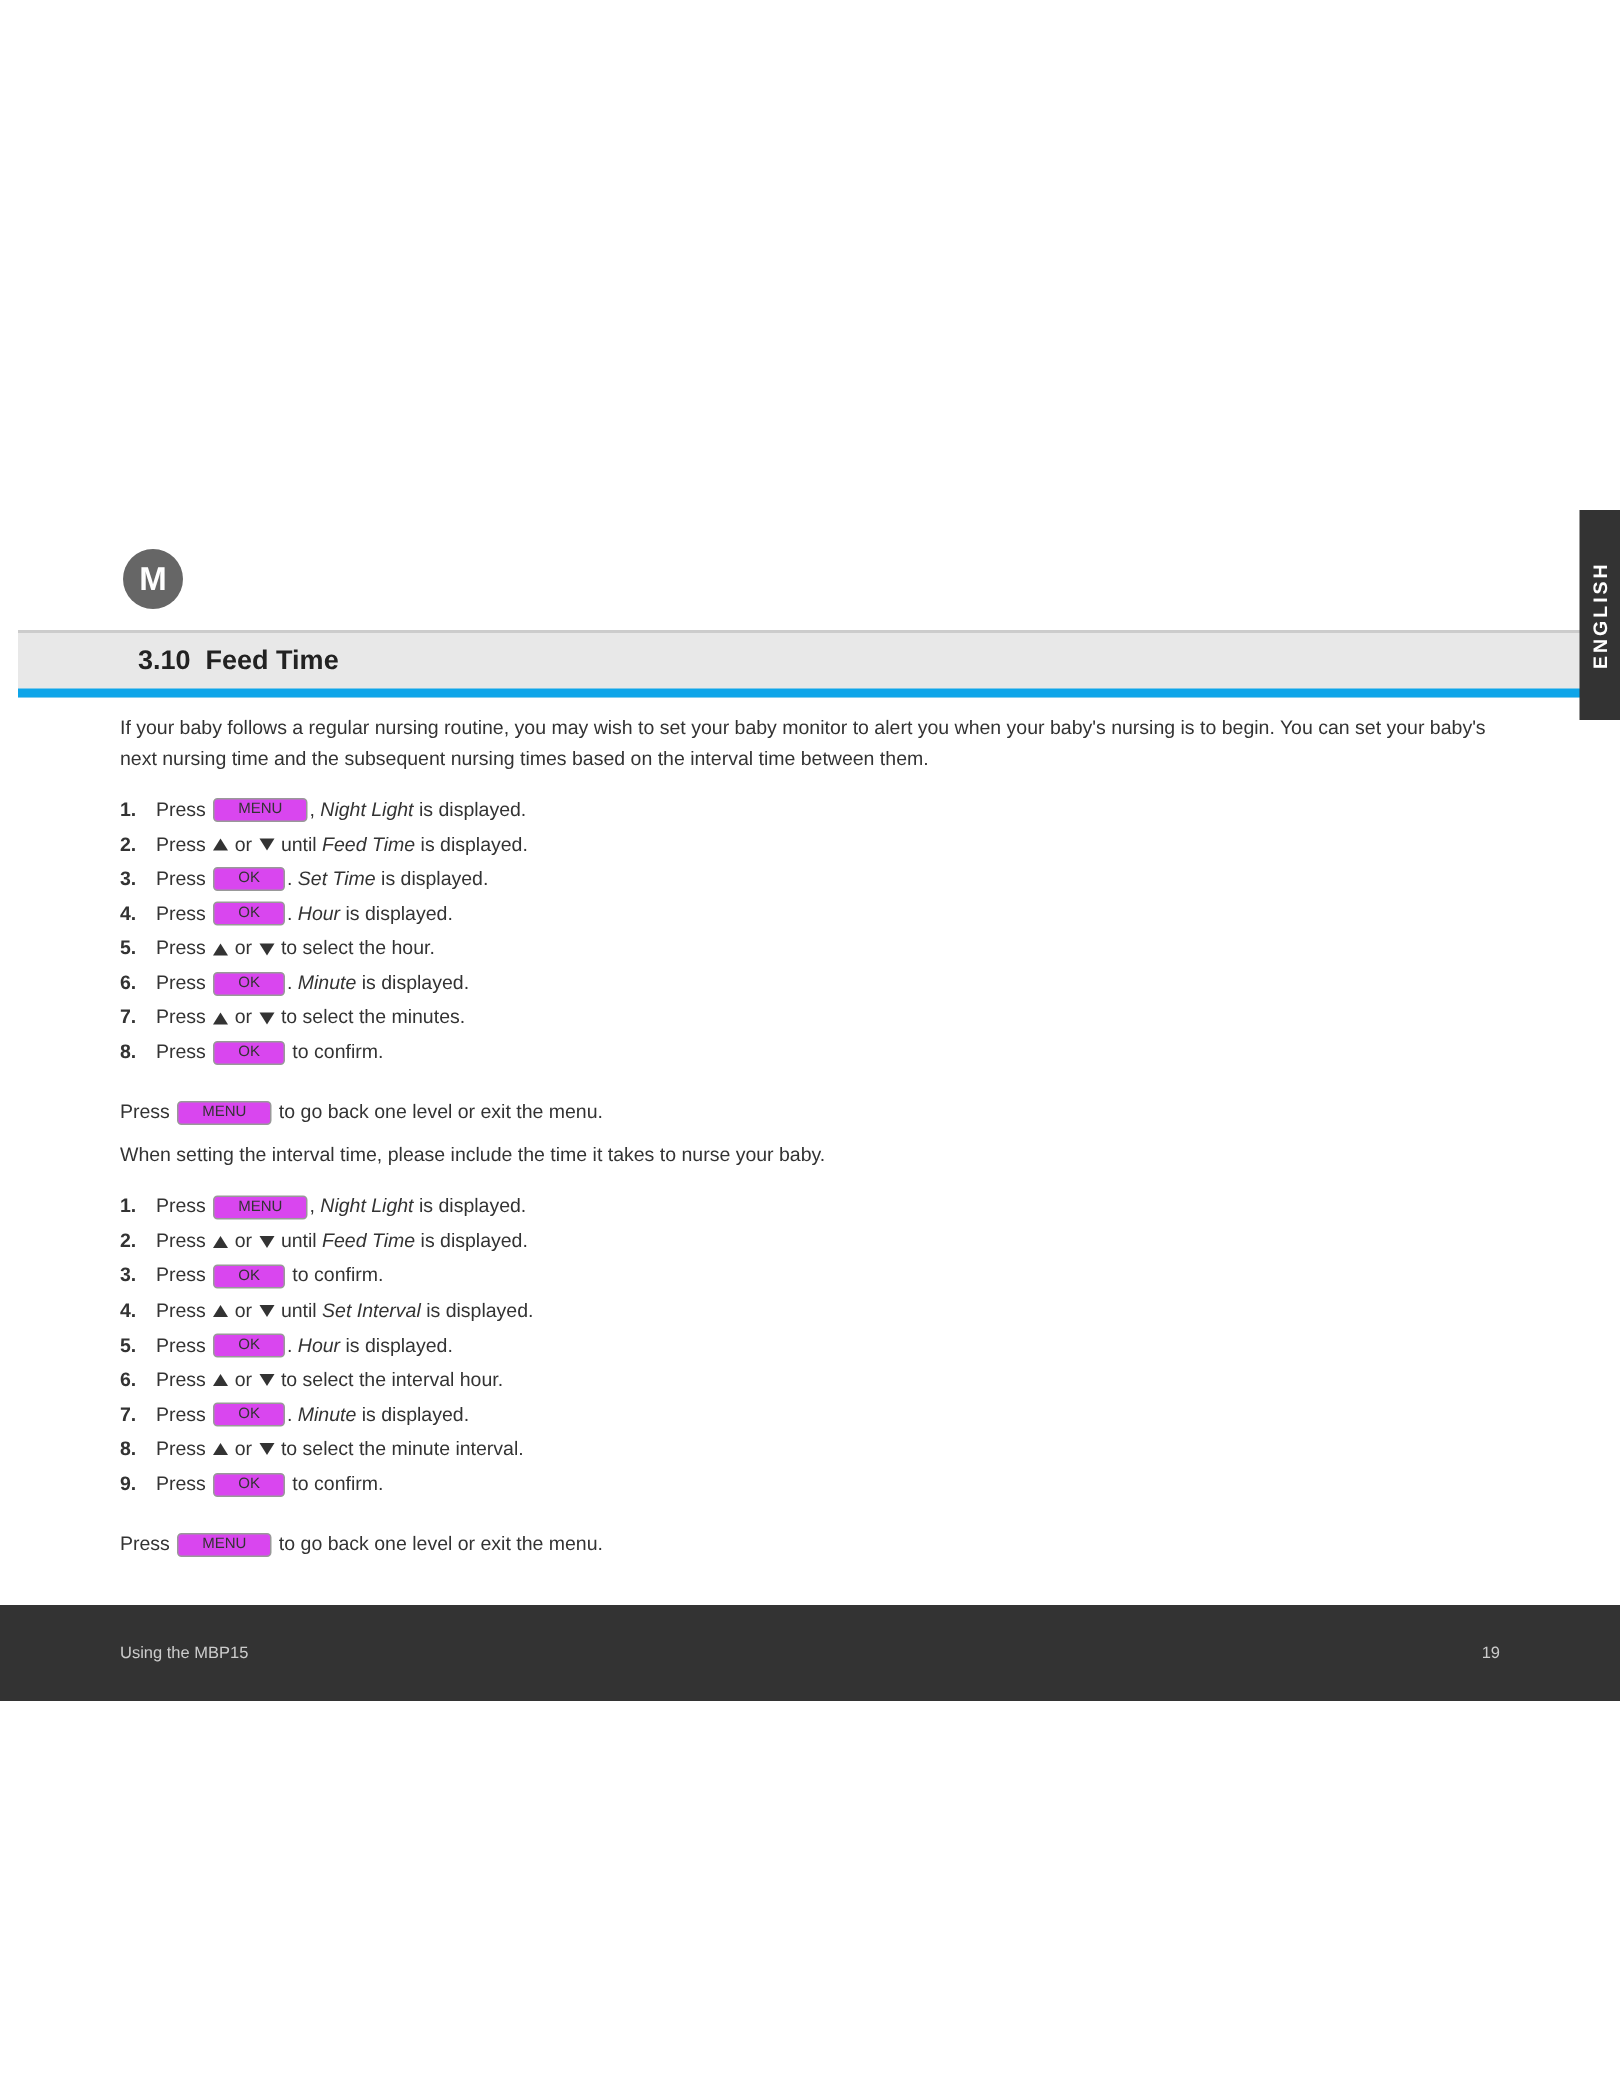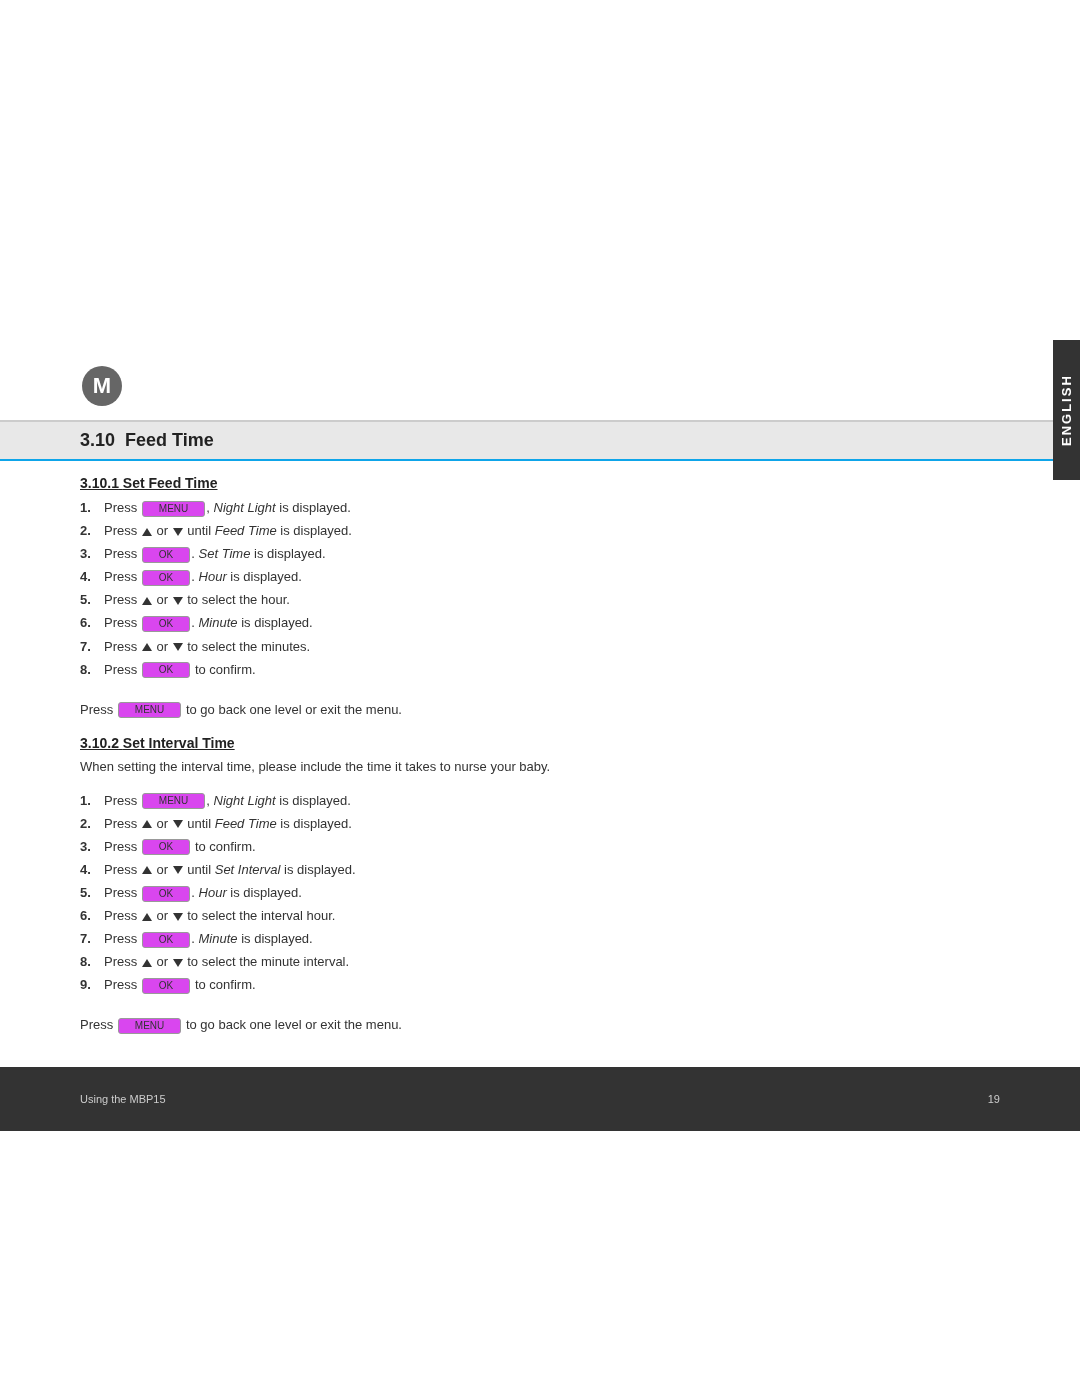--- a/index.html
+++ b/index.html
@@ -48,23 +48,23 @@
       font-size: 26px;
       font-weight: bold;
       letter-spacing: 6px;
       color: #333;
       text-transform: uppercase;
     }
     
     .section-header {
       background: #e8e8e8;
       padding: 8px 80px;
-      margin: 0 0 10px 0;
+      margin: 0 0 10px 12px;
       border-top: 2px solid #ccc;
-      border-bottom: 2px solid #0ea5e9;
+      border-bottom: 6px solid #0ea5e9;
       display: flex;
       align-items: center;
     }
     .section-title {
       font-size: 18px;
       font-weight: bold;
       color: #222;
     }
     
     .english-tab {
@@ -214,25 +214,23 @@
       </div>
     </div>
 
     <div class="section-header">
       <span class="section-title">
         <span>3.10</span>&nbsp;&nbsp;<span>Feed Time</span>
       </span>
     </div>
 
     <div class="main-content">
+      <p class="intro-text">If your baby follows a regular nursing routine, you may wish to set your baby monitor to alert you when your baby's nursing is to begin. You can set your baby's next  nursing time and the subsequent nursing times based on the interval time between them.</p>
 
       <div>
-        <div class="subsection-title">
-          <span>3.10.1</span> <span>Set Feed Time</span>
-        </div>
         <ol class="step-list">
           <li>
             <span class="step-num bold">1.</span>
             <span class="step-content">Press <span class="btn-icon">MENU</span>, <span class="italic">Night Light</span> is displayed.</span>
           </li>
           <li>
             <span class="step-num bold">2.</span>
             <span class="step-content">Press <span class="arrow-up"></span> or <span class="arrow-down"></span> until <span class="italic">Feed Time</span> is displayed.</span>
           </li>
           <li>
@@ -257,23 +255,20 @@
           </li>
           <li>
             <span class="step-num bold">8.</span>
             <span class="step-content">Press <span class="btn-icon">OK</span> to confirm.</span>
           </li>
         </ol>
         <p class="note-line">Press <span class="btn-icon">MENU</span> to go back one level or exit the menu.</p>
       </div>
 
       <div>
-        <div class="subsection-title">
-          <span>3.10.2</span> <span>Set Interval Time</span>
-        </div>
         <p class="intro-text">When setting the interval time, please include the time it takes to nurse your baby.</p>
         <ol class="step-list">
           <li>
             <span class="step-num bold">1.</span>
             <span class="step-content">Press <span class="btn-icon">MENU</span>, <span class="italic">Night Light</span> is displayed.</span>
           </li>
           <li>
             <span class="step-num bold">2.</span>
             <span class="step-content">Press <span class="arrow-up"></span> or <span class="arrow-down"></span> until <span class="italic">Feed Time</span> is displayed.</span>
           </li>

